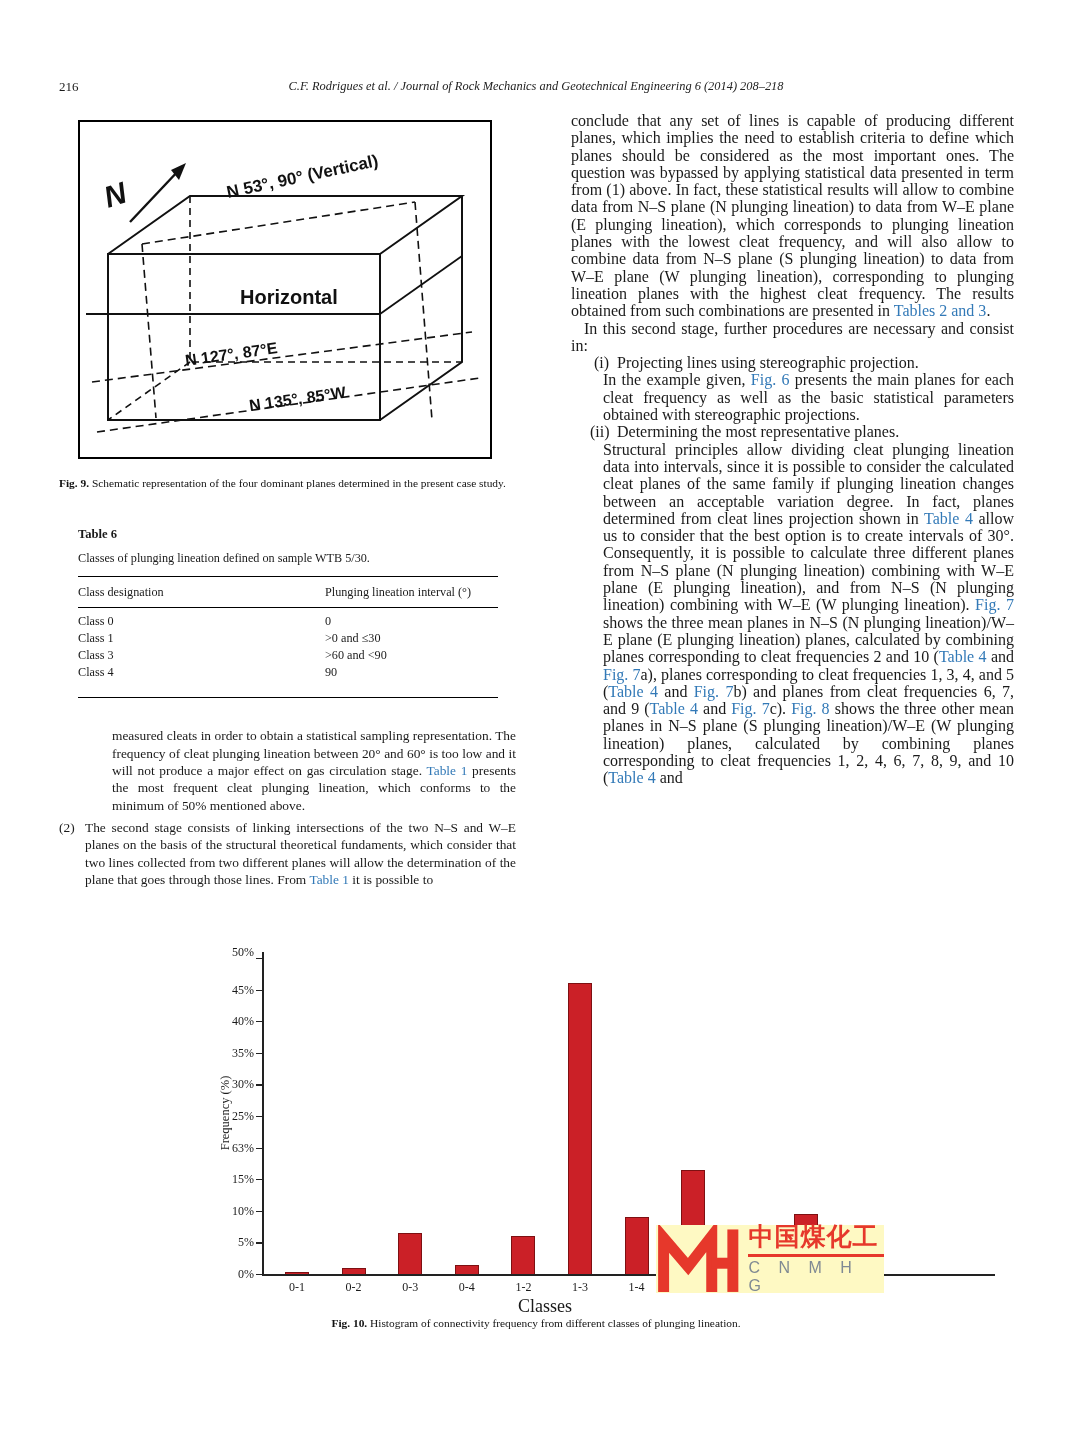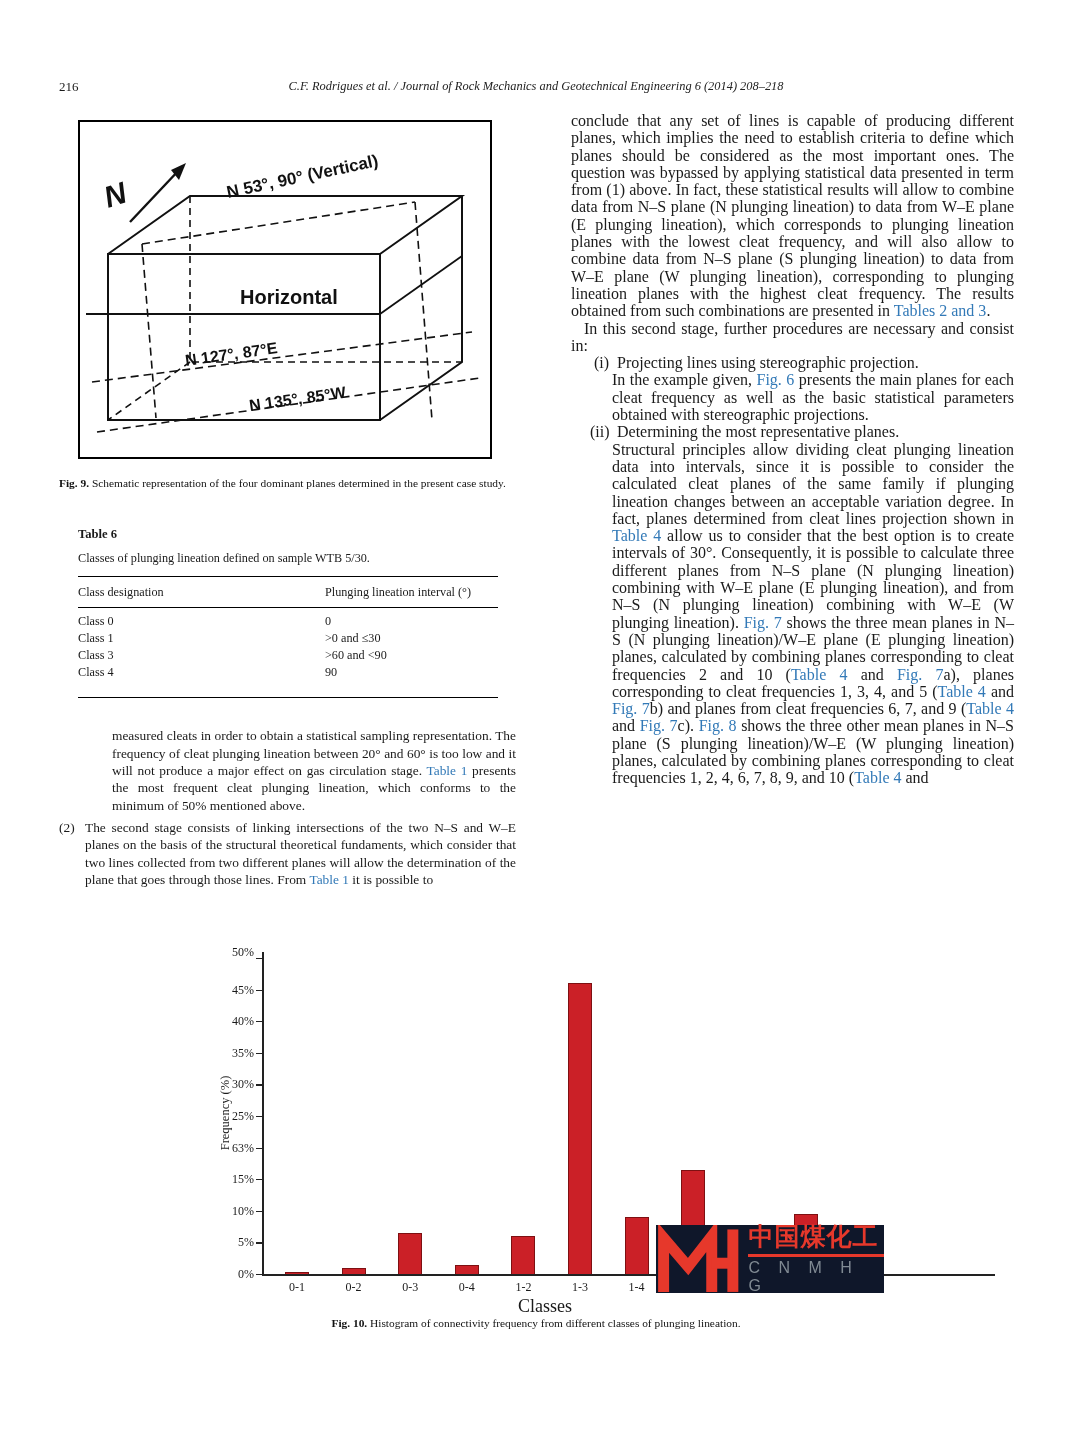--- a/index.html
+++ b/index.html
@@ -37,36 +37,36 @@
   
   .p-cont{margin-top:29px;margin-left:53px;}
   .item2{margin-top:5px;position:relative;padding-left:26px;}
   .item2 .marker{position:absolute;left:0;top:0;width:26px;}
   
   .indent{text-indent:13px;}
   .li-i{margin-left:23px;}
   .li-ii{margin-left:19px;}
   .li-i .marker{display:inline-block;width:23px;}
   .li-ii .marker{display:inline-block;width:27px;}
-  .li-sub{margin-left:41px;}
+  .li-sub{margin-left:32px;}
   
   .fig10{position:absolute;left:0;top:945px;width:1072px;height:420px;}
   .fig10 .abs{position:absolute;}
   .axis{background:#222;}
   .ytick{background:#222;}
   .ylab{text-align:right;font-size:12px;}
   .xlab{text-align:center;font-size:12px;}
   .bar{background:#cb2027;border:1px solid #7e1012;border-bottom:none;box-sizing:border-box;}
   .ylabel{position:absolute;left:225px;top:168px;transform:translate(-50%,-50%) rotate(-90deg);
           font-size:12.5px;white-space:nowrap;}
   .xlabel{position:absolute;left:445px;top:351px;width:200px;text-align:center;font-size:18px;}
   .fig10-caption{position:absolute;left:0;right:0;top:372px;text-align:center;
                  font-size:11.4px;color:#111;}
   
-  .watermark{position:absolute;left:656px;top:280px;width:228px;height:68px;background:#0f172a;
+  .watermark{position:absolute;left:656px;top:280px;width:228px;height:68px;background:#fef9c3;
              display:flex;align-items:center;z-index:5;}
   .wm-text{margin-left:8px;}
   .wm-cn{font-size:25px;font-weight:bold;color:#e6382b;letter-spacing:1px;
          font-family:"DejaVu Sans",sans-serif;line-height:28px;}
   .wm-rule{height:2.5px;background:#e6382b;margin:3px 0 2px;}
   .wm-latin{font-size:16px;letter-spacing:7px;color:#808a93;
             font-family:"Liberation Sans",sans-serif;}
 </style>
 </head>
 <body>

